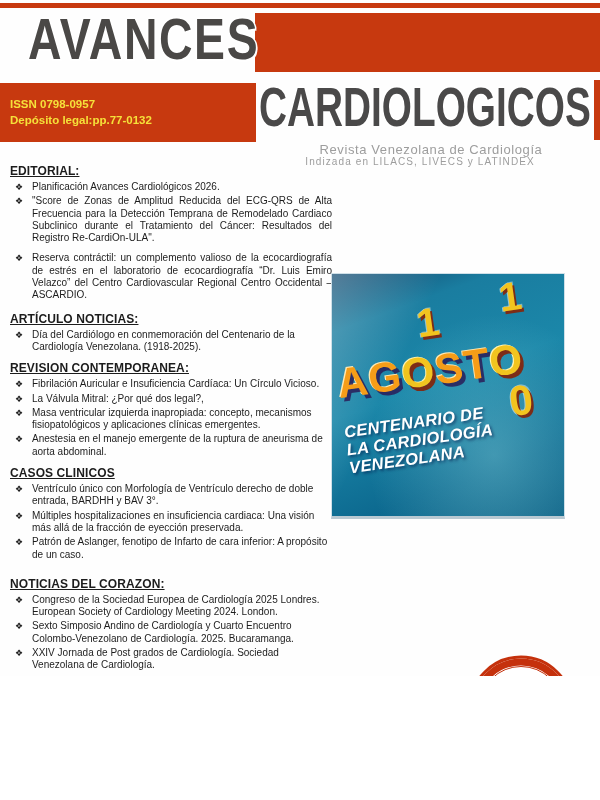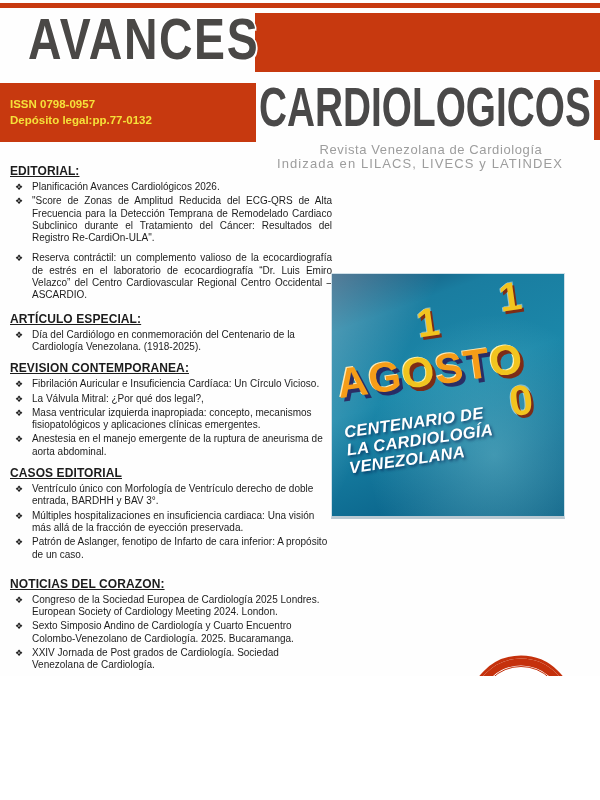--- a/index.html
+++ b/index.html
@@ -14,21 +14,21 @@
            color:#4a4846;letter-spacing:2px;transform:scaleX(.8);transform-origin:left top;z-index:3;
            text-shadow:-2px 0 0 #fff,2px 0 0 #fff,0 -2px 0 #fff,0 2px 0 #fff,2px 2px 0 #fff,-2px 2px 0 #fff;}
   .issn-band{position:absolute;top:83px;left:0;width:256px;height:59px;background:#c7390f;
              color:#f5e13a;font-size:11.5px;font-weight:bold;padding:13px 18px 0 10px;box-sizing:border-box;line-height:16px;}
   .cardiologicos{position:absolute;top:76px;left:259px;font-size:55px;line-height:62px;font-weight:bold;
            color:#4a4949;transform:scaleX(.705);transform-origin:left top;z-index:2;
            text-shadow:-2px 0 0 #fff,2px 0 0 #fff,0 -2px 0 #fff,0 2px 0 #fff;}
   .subtitle1{position:absolute;top:142px;left:260px;width:342px;text-align:center;
              color:#9d9d9d;font-size:13px;letter-spacing:.6px;white-space:nowrap;}
   .subtitle2{position:absolute;top:156px;left:240px;width:360px;text-align:center;
-             color:#9d9d9d;font-size:13px;letter-spacing:1.1px;white-space:nowrap;}
+             color:#9d9d9d;font-size:10px;letter-spacing:1.1px;white-space:nowrap;}
 
   
   .toc{position:absolute;top:156px;left:10px;width:322px;color:#1c1c1c;}
   .toc-heading{font-size:12px;font-weight:bold;text-decoration:underline;margin:8px 0 3px 0;letter-spacing:.1px;}
   .toc-list{list-style:none;margin:0;padding:0;}
   .toc-item{position:relative;padding-left:22px;margin-bottom:2px;font-size:10px;line-height:12.3px;}
   .bullet{position:absolute;left:5px;top:0;font-size:9px;color:#1c1c1c;}
   .toc-section:nth-of-type(2) .toc-item{margin-bottom:8px;}
   .toc-section:nth-of-type(2) .toc-text{display:block;text-align:justify;}
   .toc-section:nth-of-type(3){margin-top:10px;}
@@ -102,21 +102,21 @@
     </li>
 
     <li class="toc-item">
       <span class="bullet">❖</span>
       <span class="toc-text">Reserva contráctil: un complemento valioso de la ecocardiografía de estrés en el laboratorio de ecocardiografía “Dr. Luis Emiro Velazco” del Centro Cardiovascular Regional Centro Occidental – ASCARDIO.</span>
     </li>
   </ul>
     </section>
 
     <section class="toc-section">
-      <h2 class="toc-heading">ARTÍCULO ESPECIAL:</h2>
+      <h2 class="toc-heading">ARTÍCULO NOTICIAS:</h2>
       <ul class="toc-list">
     <li class="toc-item">
       <span class="bullet">❖</span>
       <span class="toc-text">Día del Cardiólogo en conmemoración del Centenario de la Cardiología Venezolana.  (1918-2025).</span>
     </li>
   </ul>
     </section>
 
     <section class="toc-section">
       <h2 class="toc-heading">REVISION CONTEMPORANEA:</h2>
@@ -137,21 +137,21 @@
     </li>
 
     <li class="toc-item">
       <span class="bullet">❖</span>
       <span class="toc-text">Anestesia en el manejo emergente de la ruptura de aneurisma de aorta abdominal.</span>
     </li>
   </ul>
     </section>
 
     <section class="toc-section">
-      <h2 class="toc-heading">CASOS EDITORIAL</h2>
+      <h2 class="toc-heading">CASOS CLINICOS</h2>
       <ul class="toc-list">
     <li class="toc-item">
       <span class="bullet">❖</span>
       <span class="toc-text">Ventrículo único con Morfología de Ventrículo derecho de doble entrada, BARDHH y BAV 3°.</span>
     </li>
 
     <li class="toc-item">
       <span class="bullet">❖</span>
       <span class="toc-text">Múltiples hospitalizaciones en insuficiencia cardiaca: Una visión más allá de la fracción de eyección preservada.</span>
     </li>

